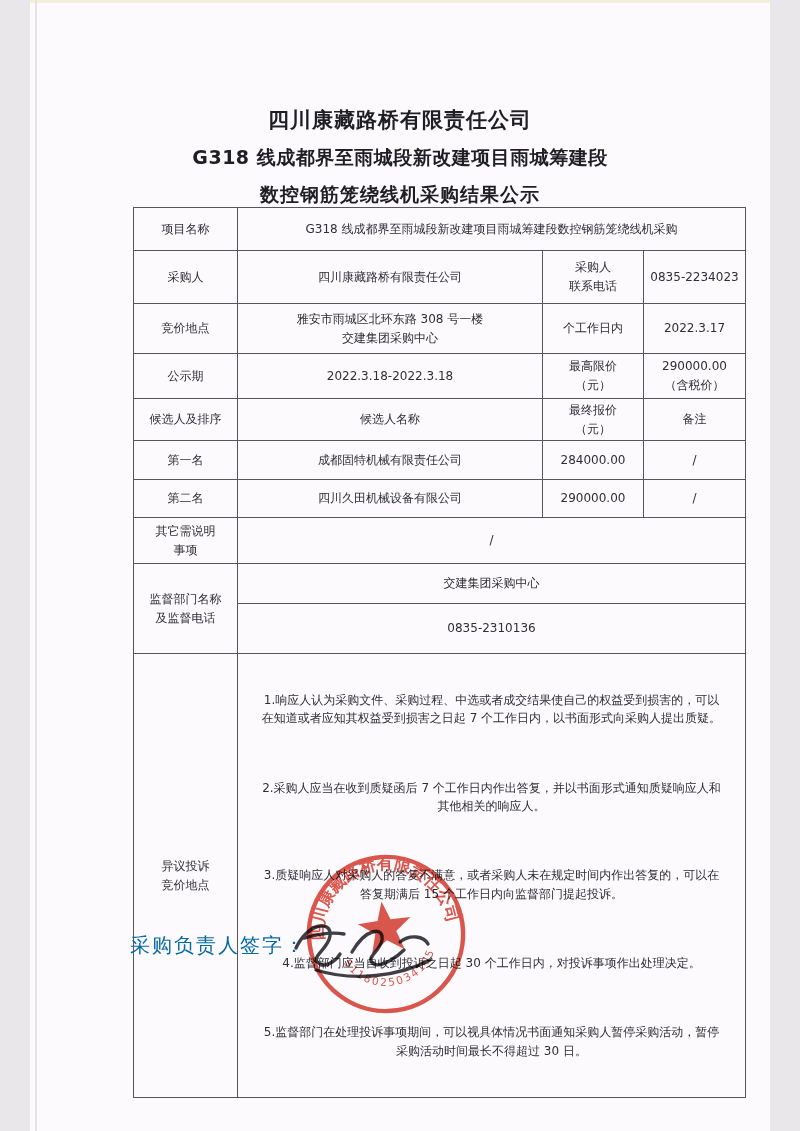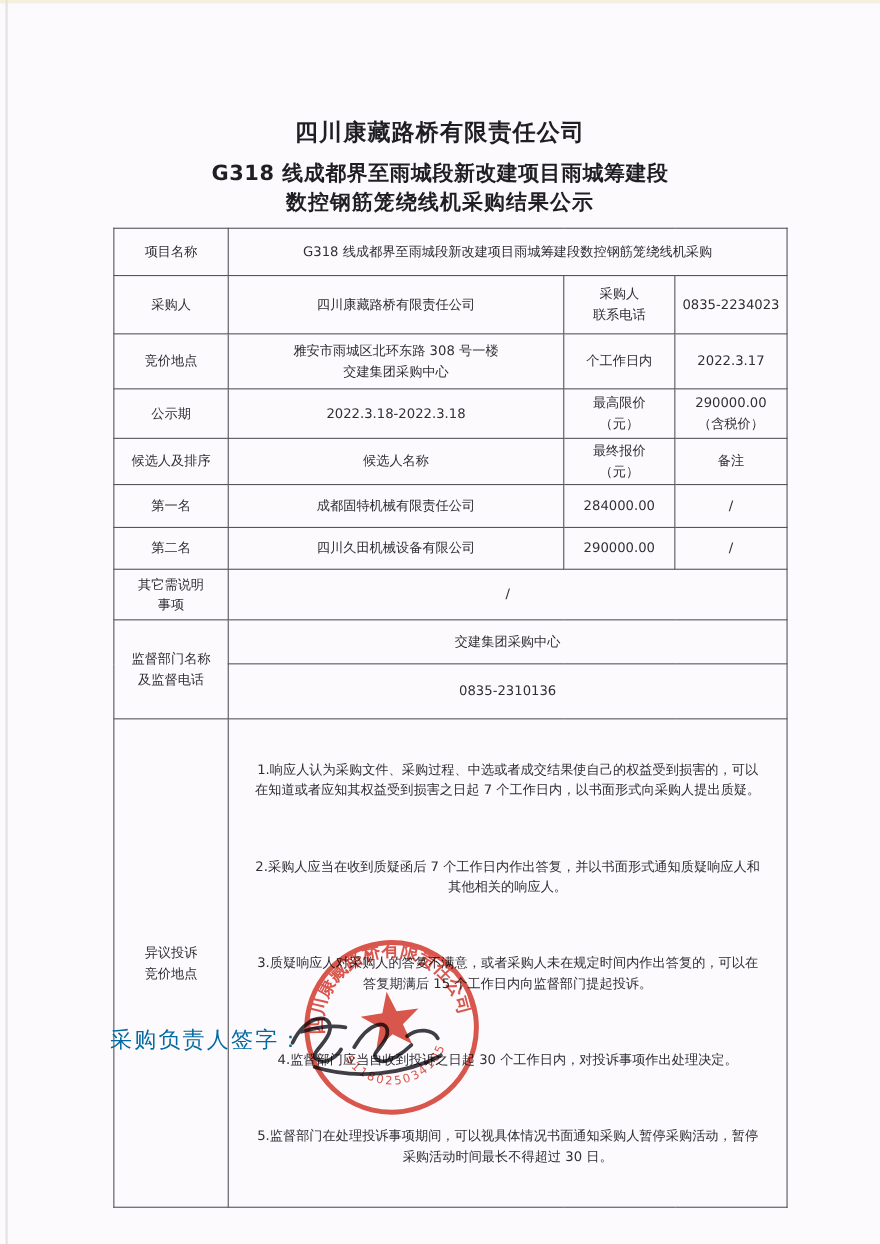--- a/index.html
+++ b/index.html
@@ -1,39 +1,39 @@
 <!DOCTYPE html>
 <html><head>
 <meta charset="utf-8">
 <style>
   * { margin:0; padding:0; box-sizing:border-box; }
   html,body { background:#e9e7ea; }
   .page {
     position:relative;
-    width:800px; height:1131px;
+    width:740px; height:1131px;
     margin:0 auto;
     background:#fcfafd;
     font-family:"DejaVu Sans", sans-serif;
     color:#303034;
     overflow:hidden;
   }
   .page::before{
     content:""; position:absolute; left:5px; top:0; bottom:0; width:2px;
     background:rgba(190,185,170,0.35);
   }
   .page::after{
     content:""; position:absolute; left:0; top:0; right:0; height:3px;
     background:rgba(235,230,190,0.5);
   }
   .title-block{
     position:absolute; top:106px; left:0; right:0;
     text-align:center; font-weight:bold; color:#1f1f23;
   }
   .title-line-1{ font-size:21px; letter-spacing:1px; margin-bottom:11px; }
-  .title-line-2{ font-size:19px; letter-spacing:0.5px; }
+  .title-line-2{ font-size:19px; letter-spacing:0.5px; margin-bottom:11px; }
   .title-line-3{ font-size:19px; letter-spacing:1px; }
 
   table.result{
     position:absolute; left:103px; top:207px; width:612px;
     border-collapse:collapse; table-layout:fixed;
   }
   table.result td{
     border:1px solid #55555b;
     text-align:center; vertical-align:middle;
     font-size:12px; line-height:1.55;

